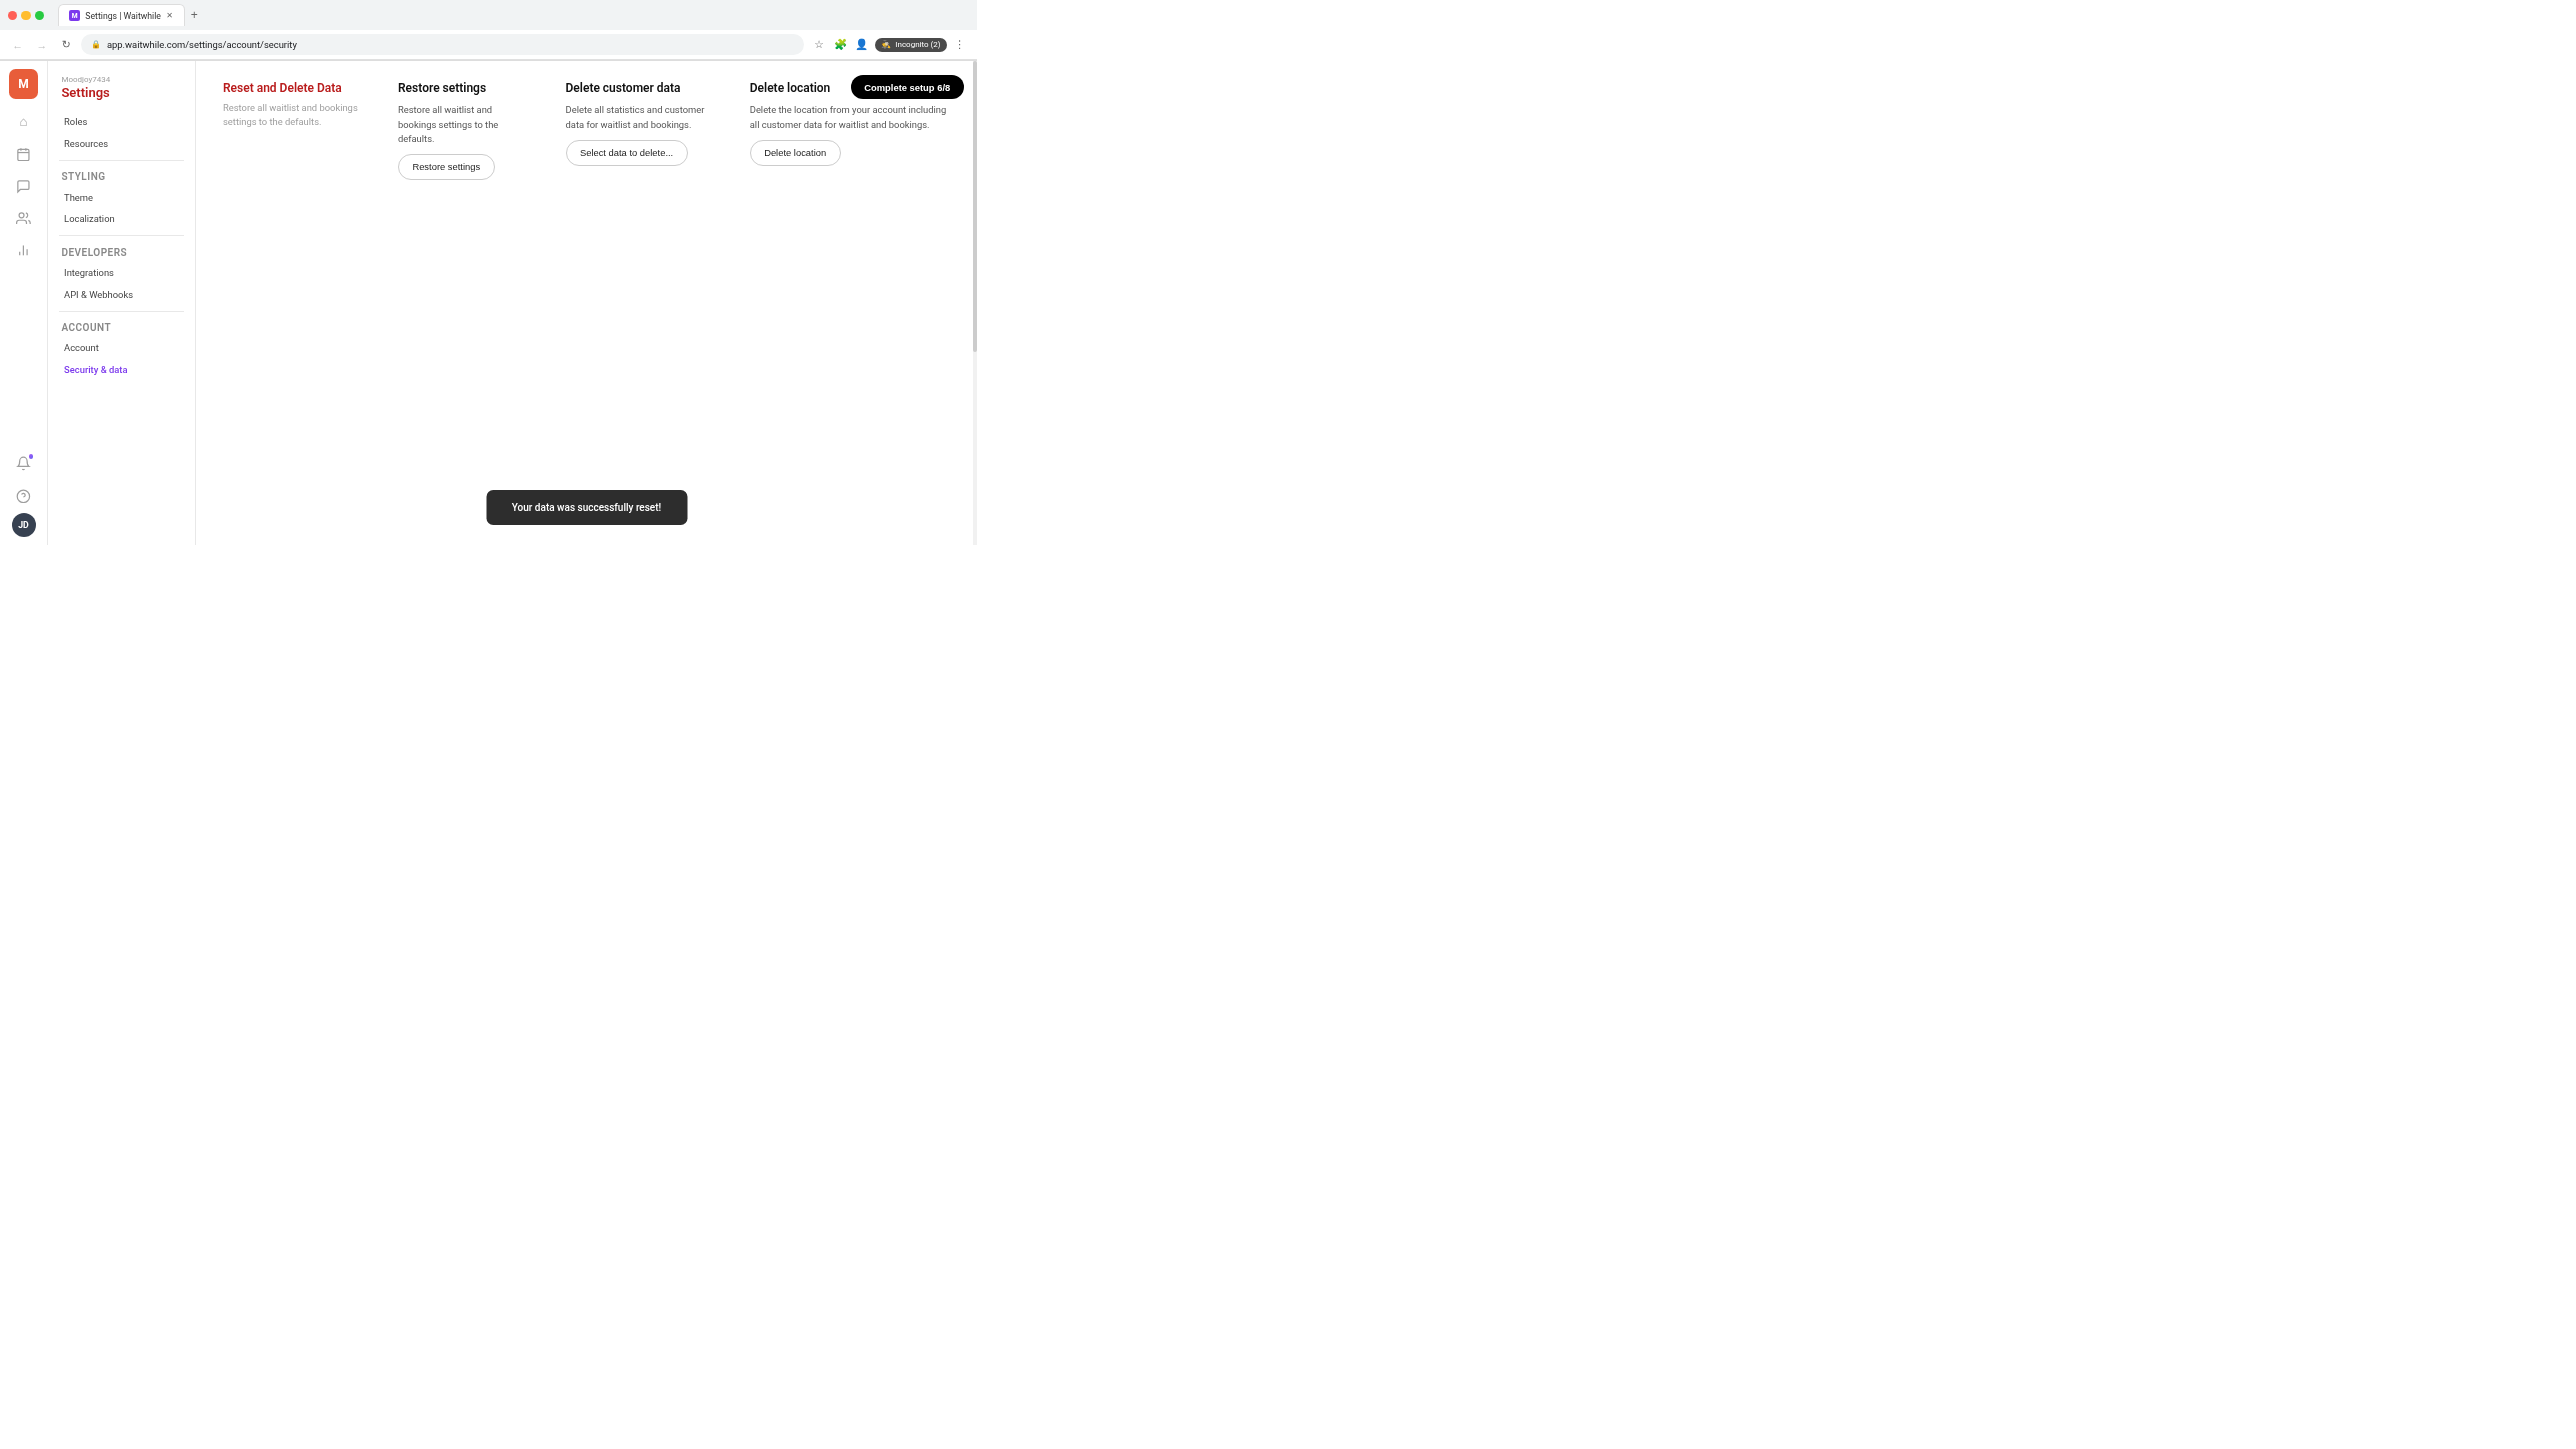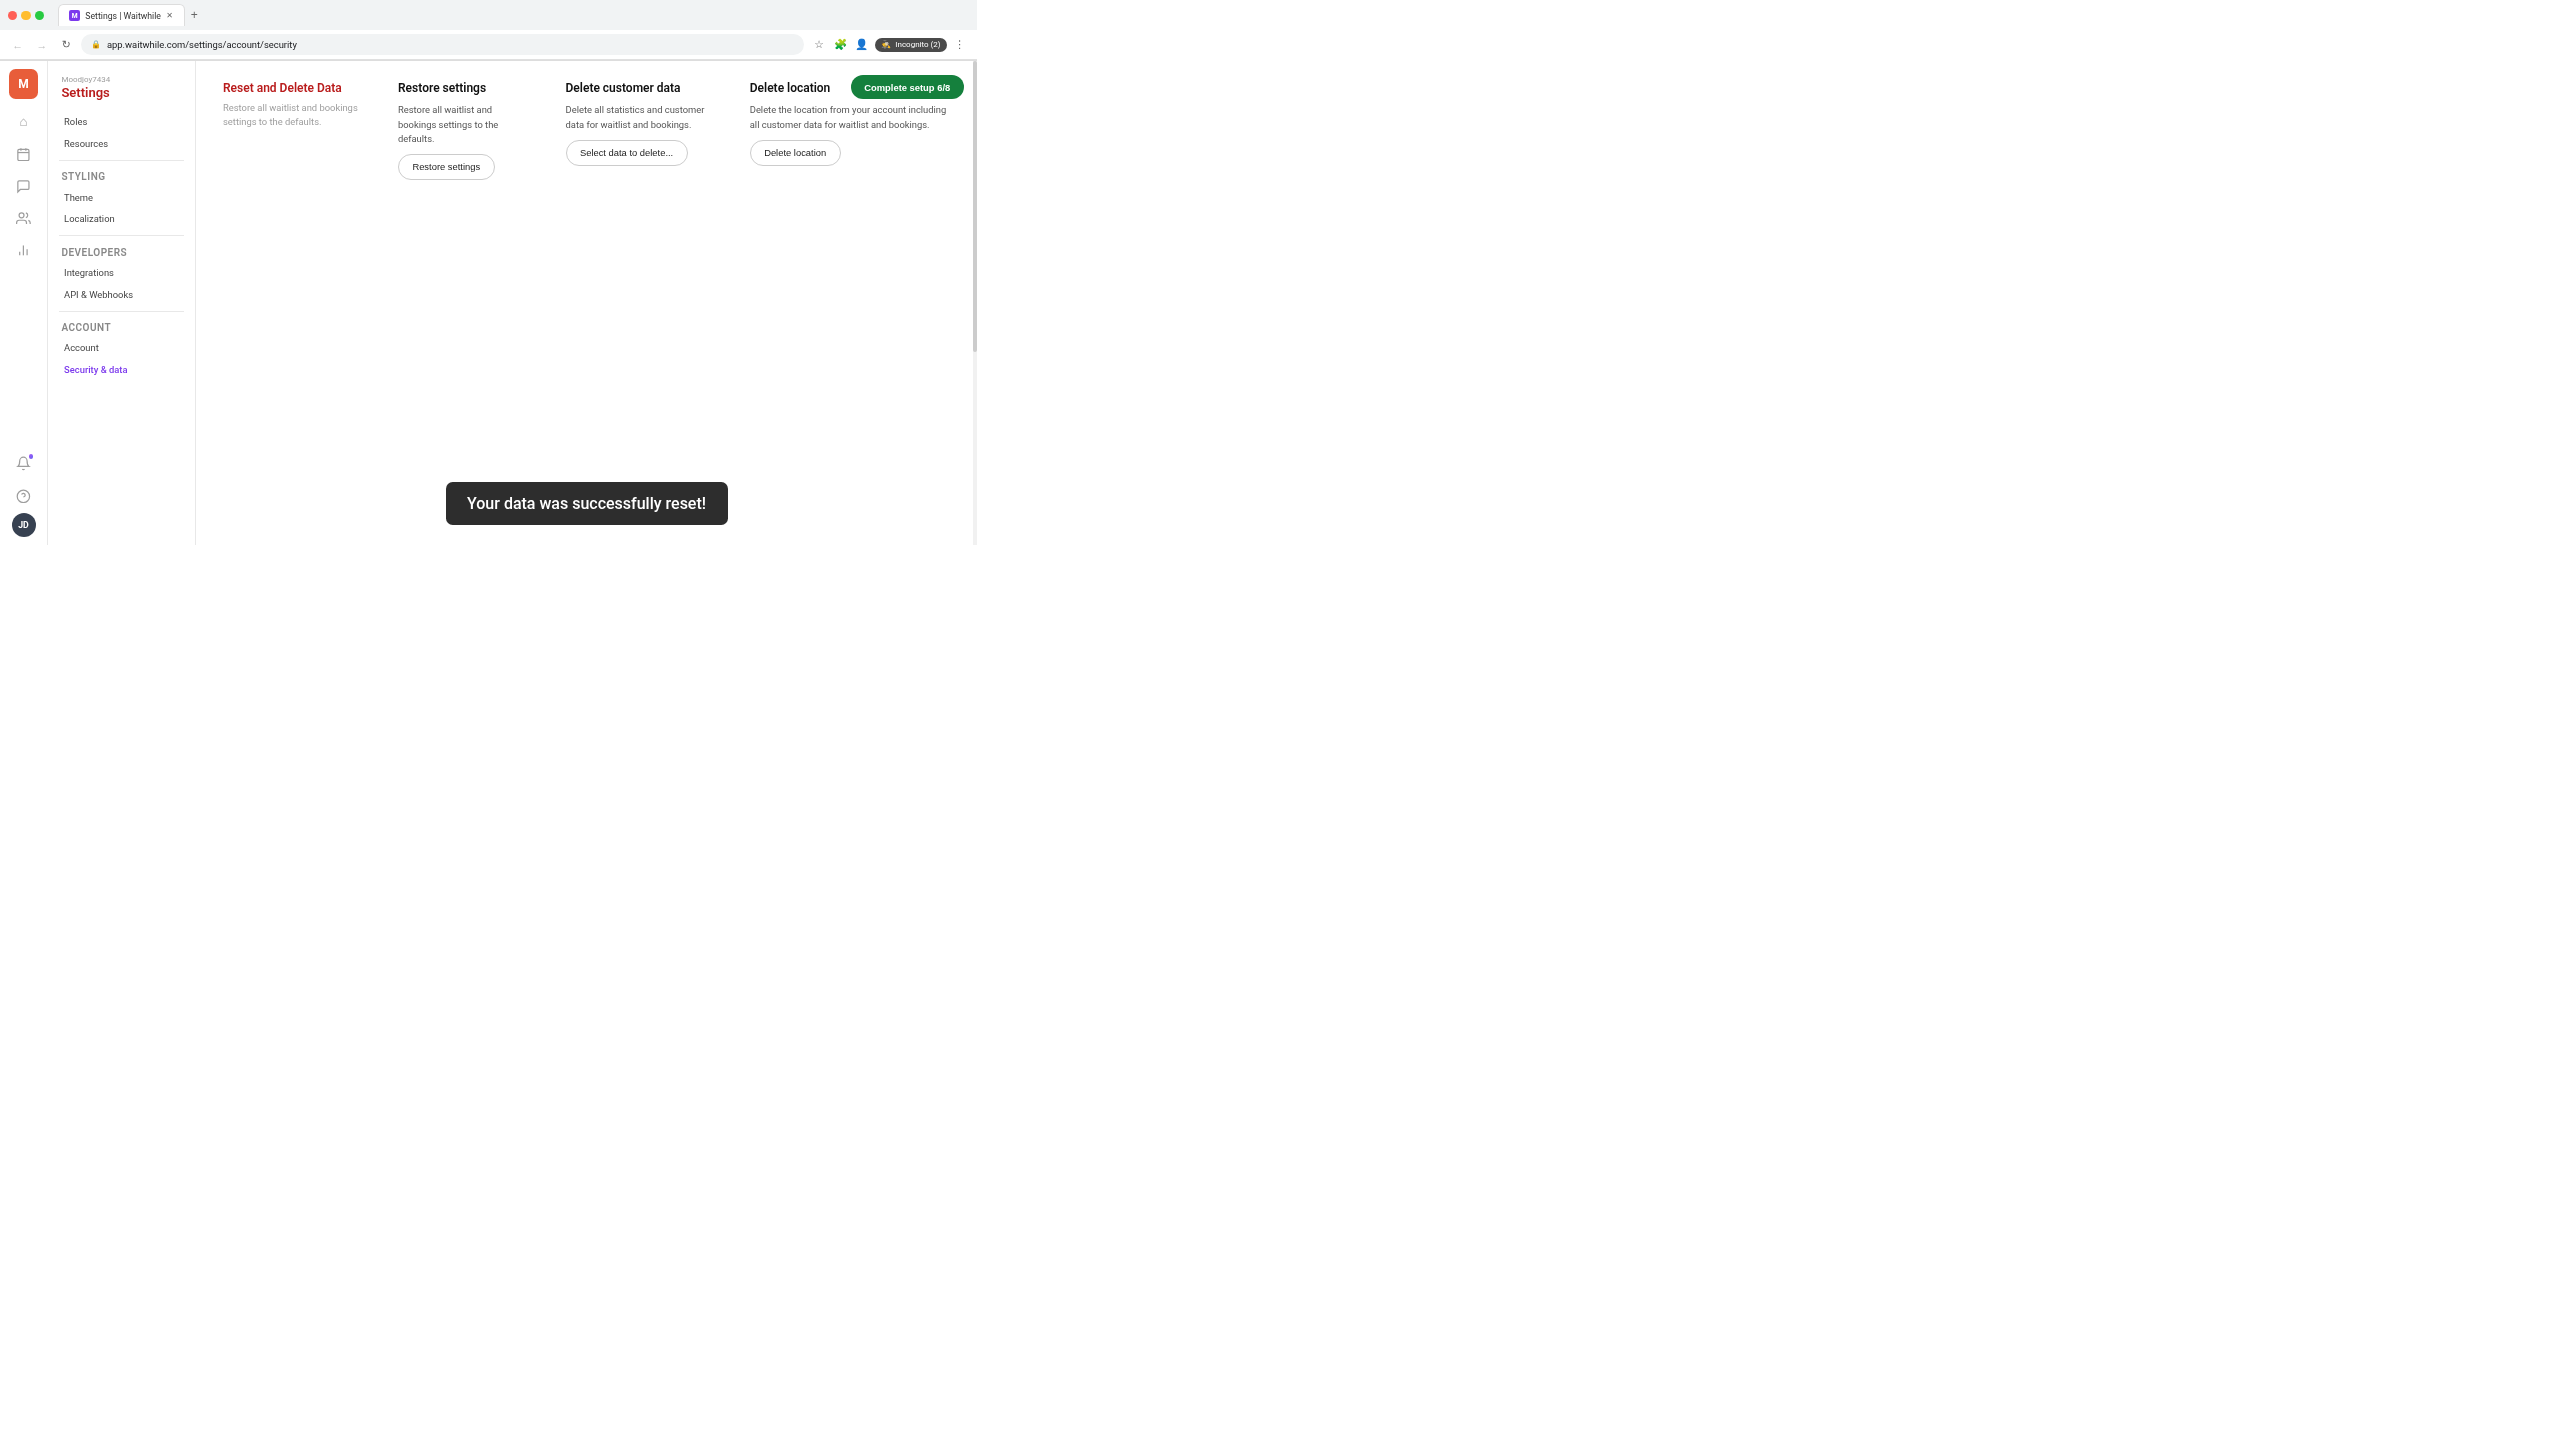--- a/index.html
+++ b/index.html
@@ -259,21 +259,21 @@
       padding: 0;
       position: relative;
       background: #fff;
     }
 
     
     .complete-setup-btn {
       position: absolute;
       top: 13.4px;
       right: 13.4px;
-      background: #15803d;
+      background: #000000;
       color: #fff;
       border: none;
       border-radius: 16px;
       padding: 6.7px 13.4px;
       font-size: 9.4px;
       font-weight: 600;
       cursor: pointer;
       white-space: nowrap;
       z-index: 10;
     }
@@ -338,21 +338,21 @@
     
     .toast {
       position: absolute;
       bottom: 20px;
       left: 50%;
       transform: translateX(-50%);
       background: #2d2d2d;
       color: #fff;
       padding: 12px 21.5px;
       border-radius: 6.7px;
-      font-size: 16px;
+      font-size: 10px;
       font-weight: 500;
       white-space: nowrap;
       z-index: 100;
       min-width: 201px;
       text-align: center;
     }
 
     
     .nav-panel::-webkit-scrollbar { width: 2.7px; }
     .nav-panel::-webkit-scrollbar-track { background: transparent; }

